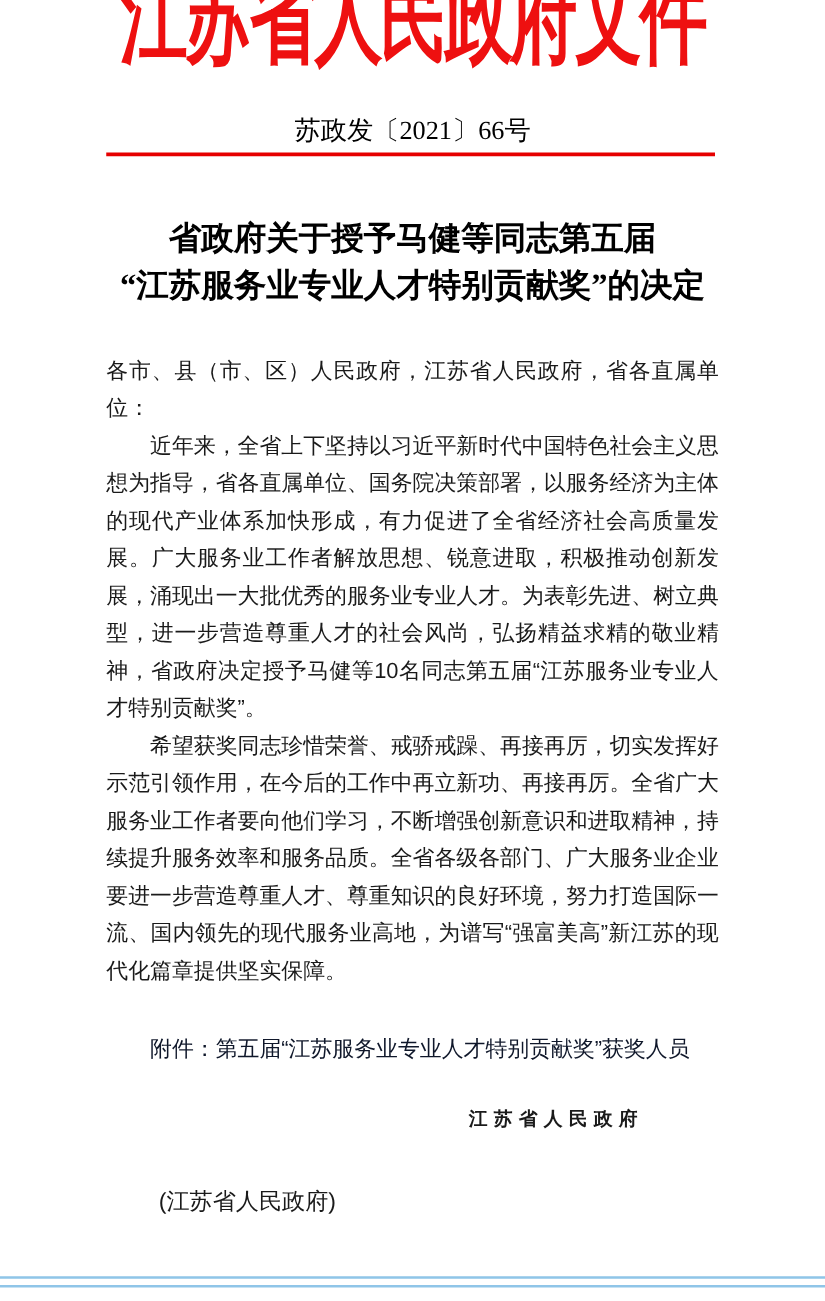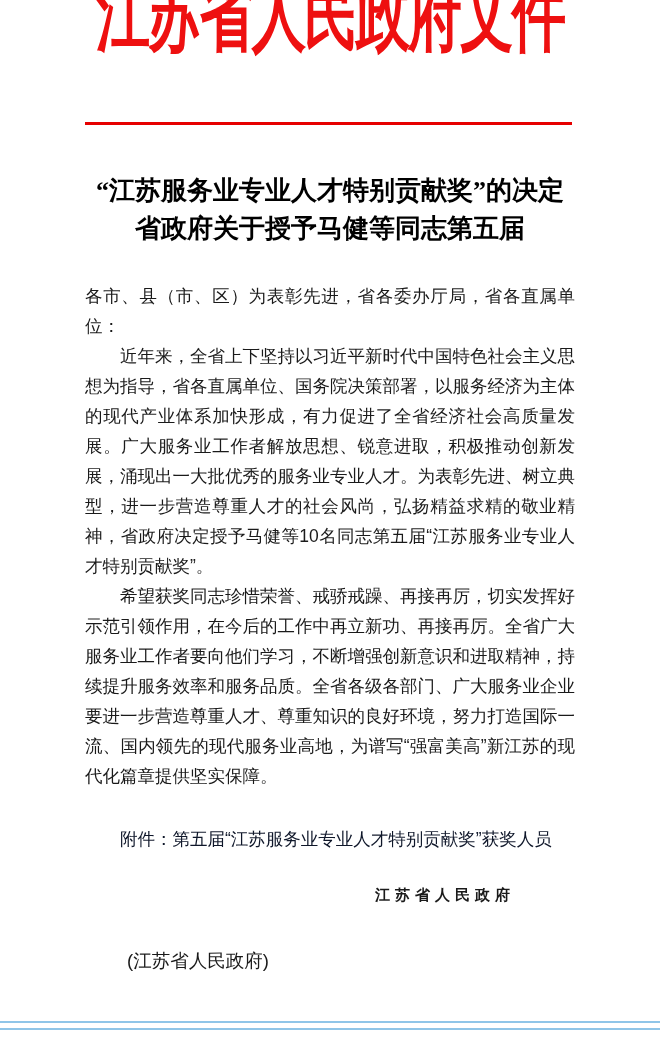--- a/index.html
+++ b/index.html
@@ -93,30 +93,31 @@
   .blue-line-1 { position:absolute; top:1021px; left:0; width:660px; height:2px; }
   .blue-line-2 { position:absolute; top:1028px; left:0; width:660px; height:2px; }
 </style>
 </head>
 <body>
 
 <div class="page">
 
   <div class="masthead" style="color: rgb(238, 16, 16);">江苏省人民政府文件</div>
 
+  <div class="docnum">苏政发〔2021〕66号</div>
 
   <div class="red-rule" style="background: rgb(230, 0, 0);"></div>
 
   <div class="doc-title">
+    <div>省政府关于授予马健等同志第五届</div>
     <div>“江苏服务业专业人才特别贡献奖”的决定</div>
-    <div>省政府关于授予马健等同志第五届</div>
   </div>
 
   <div class="body-text">
-    <p class="salutation">各市、县（市、区）为表彰先进，省各委办厅局，省各直属单位：</p>
+    <p class="salutation">各市、县（市、区）人民政府，江苏省人民政府，省各直属单位：</p>
     <p>近年来，全省上下坚持以习近平新时代中国特色社会主义思想为指导，省各直属单位、国务院决策部署，以服务经济为主体的现代产业体系加快形成，有力促进了全省经济社会高质量发展。广大服务业工作者解放思想、锐意进取，积极推动创新发展，涌现出一大批优秀的服务业专业人才。为表彰先进、树立典型，进一步营造尊重人才的社会风尚，弘扬精益求精的敬业精神，省政府决定授予马健等10名同志第五届“江苏服务业专业人才特别贡献奖”。</p>
     <p>希望获奖同志珍惜荣誉、戒骄戒躁、再接再厉，切实发挥好示范引领作用，在今后的工作中再立新功、再接再厉。全省广大服务业工作者要向他们学习，不断增强创新意识和进取精神，持续提升服务效率和服务品质。全省各级各部门、广大服务业企业要进一步营造尊重人才、尊重知识的良好环境，努力打造国际一流、国内领先的现代服务业高地，为谱写“强富美高”新江苏的现代化篇章提供坚实保障。</p>
   </div>
 
   <div class="attachment">附件：第五届“江苏服务业专业人才特别贡献奖”获奖人员</div>
 
   <div class="signature">
     <div class="sig-org">江苏省人民政府</div>
   </div>
 

